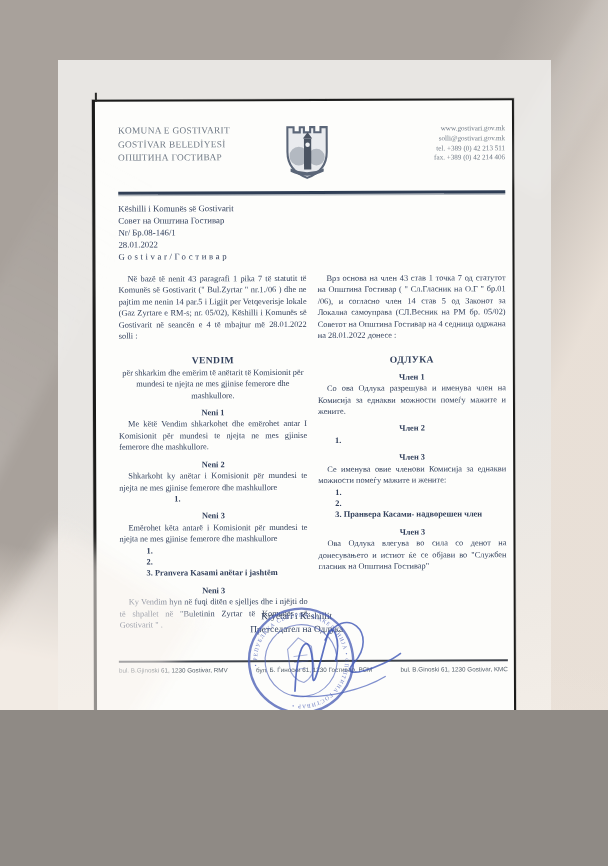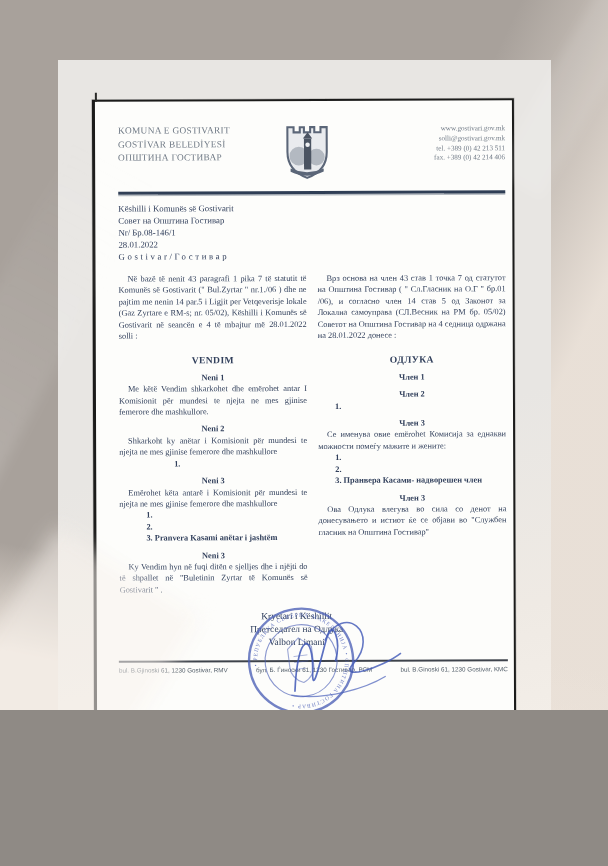--- a/index.html
+++ b/index.html
@@ -108,53 +108,54 @@
         <div>Совет на Општина Гостивар</div>
         <div>Nr/ Бр.08-146/1</div>
         <div>28.01.2022</div>
         <div class="cityline">Gostivar/Гостивар</div>
       </div>
 
       <div class="columns">
         <div class="col">
           <div class="para">Në bazë të nenit 43 paragrafi 1 pika 7 të statutit të Komunës së Gostivarit (" Bul.Zyrtar " nr.1./06 ) dhe ne pajtim me nenin 14 par.5 i Ligjit per Vetqeverisje lokale (Gaz Zyrtare e RM-s; nr. 05/02), Këshilli i Komunës së Gostivarit në seancën e 4 të mbajtur më 28.01.2022 solli :</div>
           <div class="doc-title">VENDIM</div>
+          <div class="doc-sub">për shkarkim dhe emërim të anëtarit të Komisionit për mundesi te njejta ne mes gjinise femerore dhe mashkullore.</div>
           <div class="sec-head">Neni 1</div>
           <div class="para">Me këtë Vendim shkarkohet dhe emërohet antar I Komisionit për mundesi te njejta ne mes gjinise femerore dhe mashkullore.</div>
           <div class="sec-head">Neni 2</div>
           <div class="para">Shkarkoht ky anëtar i Komisionit për mundesi te njejta ne mes gjinise femerore dhe mashkullore</div>
           <div class="li-a">1.</div>
           <div class="sec-head">Neni 3</div>
           <div class="para">Emërohet këta antarë i Komisionit për mundesi te njejta ne mes gjinise femerore dhe mashkullore</div>
           <div class="li-b">1.</div>
           <div class="li-b">2.</div>
           <div class="li-b">3.  Pranvera Kasami anëtar i jashtëm</div>
           <div class="sec-head">Neni 3</div>
           <div class="para">Ky Vendim hyn në fuqi ditën e sjelljes dhe i njëjti do të shpallet  në "Buletinin  Zyrtar  të Komunës së Gostivarit " .</div>
         </div>
         <div class="col">
           <div class="para">Врз основа на член 43 став 1 точка 7 од статутот на Општина Гостивар ( " Сл.Гласник на О.Г " бр.01 /06), и согласно член 14 став 5 од Законот за Локална самоуправа (СЛ.Весник на РМ бр. 05/02) Советот на Општина Гостивар на 4 седница одржана на  28.01.2022 донесе :</div>
           <div class="doc-title">ОДЛУКА</div>
           <div class="sec-head">Член 1</div>
+          <div class="para">Со ова Одлука разрешува и именува член на Комисија за еднакви можности помеѓу мажите и жените.</div>
           <div class="sec-head">Член 2</div>
           <div class="li-c">1.</div>
           <div class="sec-head">Член 3</div>
-          <div class="para">Се именува овие emërohet Комисија за еднакви можности помеѓу мажите и жените:</div>
+          <div class="para">Се именува овие членови Комисија за еднакви можности помеѓу мажите и жените:</div>
           <div class="li-c">1.</div>
           <div class="li-c">2.</div>
           <div class="li-c">3.  Пранвера Касами- надворешен член</div>
           <div class="sec-head">Член 3</div>
           <div class="para">Ова Одлука влегува во сила со денот на донесувањето и истиот ќе се  објави  во "Службен  гласник  на Општина Гостивар"</div>
         </div>
       </div>
 
       <div class="signature">
         <div>Kryetari i Këshillit</div>
         <div>Претседател на Одлука</div>
-        <div>Valbon Limani</div>
       </div>
 
       <svg class="stamp" viewBox="0 0 200 150">
         <defs>
           <path id="ring" d="M 26,75 A 44,44 0 1 1 114,75 A 44,44 0 1 1 26,75"></path>
         </defs>
         <circle cx="70" cy="75" r="52" fill="none" stroke="#4c60b6" stroke-width="2.4" opacity=".85"></circle>
         <circle cx="70" cy="75" r="36" fill="none" stroke="#4c60b6" stroke-width="1.1" opacity=".7"></circle>
         <text font-size="5.6" letter-spacing="1" fill="#4c60b6" opacity=".85" font-family="Liberation Serif, serif">
           <textPath href="#ring">• РЕПУБЛИКА СЕВЕРНА МАКЕДОНИЈА • ОПШТИНА ГОСТИВАР •</textPath>

